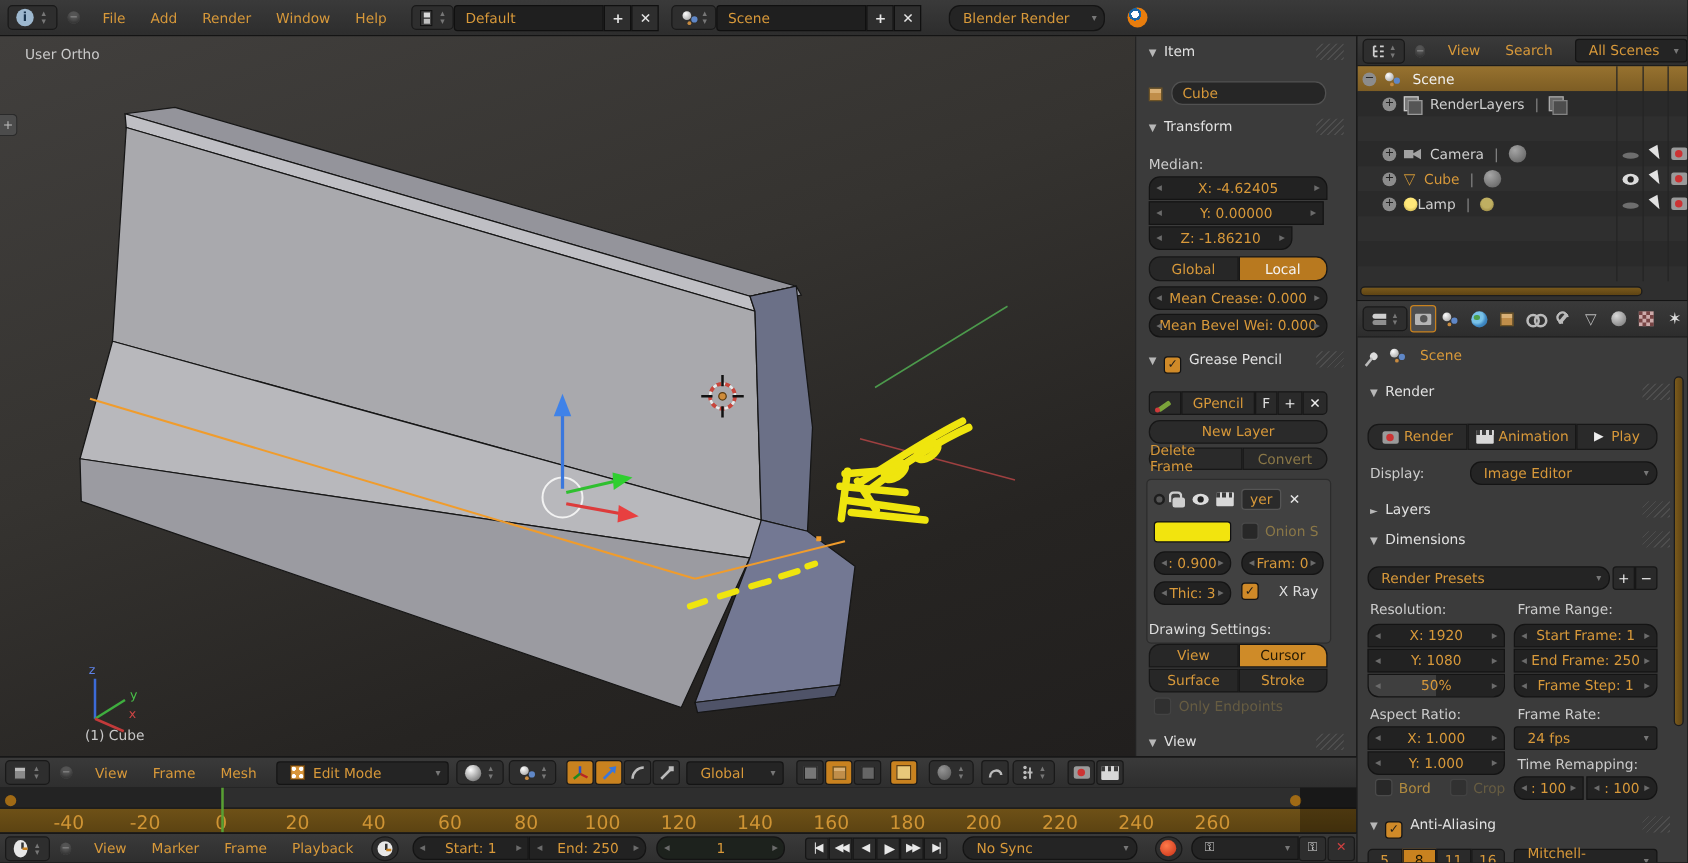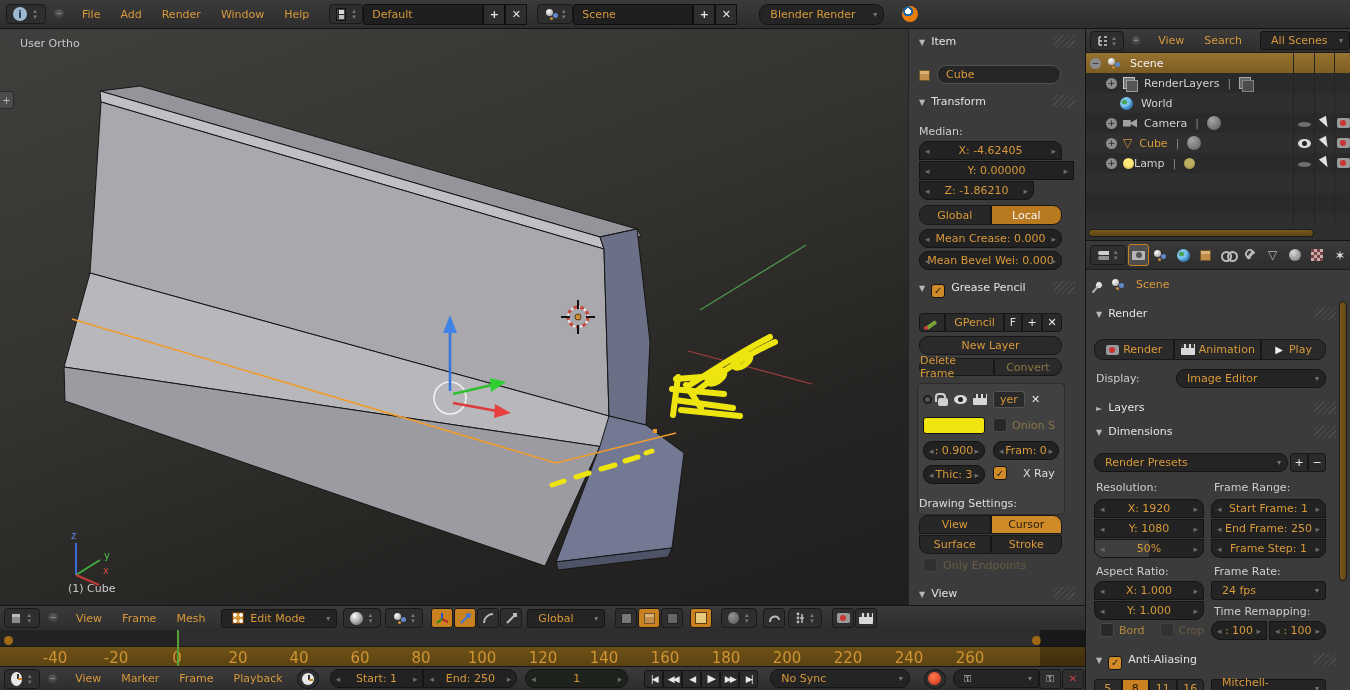--- a/index.html
+++ b/index.html
@@ -275,21 +275,21 @@
       <span class="cube-icon"></span>
     </span>
   <div class="nfield" style="left:28px;top:36px;width:124px">Cube</div>
 
   <div class="phead" style="left:10px;top:66px">Transform</div>
   <div class="hatch" style="right:10px;top:66px"></div>
   <div class="lbl" style="left:10px;top:96px">Median:</div>
   <div class="stepper" style="left:10px;top:112px;width:143px;border-radius:9px 9px 0 0">
       <span>X: -4.62405</span>
     </div>
-  <div class="stepper" style="left:10px;top:132px;width:155px;border-radius:0">
+  <div class="stepper" style="left:10px;top:132px;width:140px;border-radius:0">
       <span>Y: 0.00000</span>
     </div>
   <div class="stepper" style="left:10px;top:152px;width:115px;border-radius:0 0 9px 9px">
       <span>Z: -1.86210</span>
     </div>
   <div class="seg2" style="left:10px;top:176px;width:143px">
     <div>Global</div>
     <div class="activew" style="background:#b8791f;color:#f4f4f4">Local</div>
   </div>
   <div class="stepper" style="left:10px;top:200px;width:143px">
@@ -382,24 +382,20 @@
     <span class="expander" style="margin-left:4px">−</span>
     <span class="balls-icon" style="margin-left:5px"></span>
     <span style="margin-left:6px">Scene</span>
   </div>
   <div class="ot-row alt" style="top:44px">
     <span class="expander" style="margin-left:20px">+</span>
     <span class="layers-icon" style="margin-left:6px"></span>
     <span style="margin-left:9px;color:#cfcfcf">RenderLayers</span>
     <span style="margin-left:8px;color:#888">|</span>
     <span class="layers-icon" style="margin-left:8px;opacity:.8"></span>
-  </div>
-  <div class="ot-row" style="top:64px">
-    <span class="globe" style="margin-left:34px"></span>
-    <span style="margin-left:8px;color:#cfcfcf">World</span>
   </div>
   <div class="ot-row alt" style="top:84px">
     <span class="expander" style="margin-left:20px">+</span>
     <span class="cam-icon" style="margin-left:6px"></span>
     <span style="margin-left:7px;color:#cfcfcf">Camera</span>
     <span style="margin-left:8px;color:#888">|</span>
     <span class="sphere-icon" style="margin-left:8px;width:14px;height:14px;opacity:.7"></span>
     <span class="eye closed" style="position:absolute;left:212px"></span>
     <span class="cursor-arrow" style="position:absolute;left:235px;top:4px"></span>
     <span class="rcam" style="position:absolute;left:251px;top:5px"></span>
@@ -572,21 +568,21 @@
 
 <div class="vheader area">
   <span class="hbtn" style="margin-left:4px;width:36px">
       <span class="cube-icon" style="background:linear-gradient(#bbb 0 35%,#8a8a8a 35%);border-color:#333"></span>
       <span class="updn"></span>
     </span>
   <span class="collapse-dot"></span>
   <span class="menu">View</span>
   <span class="menu">Frame</span>
   <span class="menu">Mesh</span>
-  <span class="dd" style="position:relative;width:116px;margin-left:6px;border-radius:3px;gap:6px">
+  <span class="dd" style="position:relative;width:138px;margin-left:6px;border-radius:3px;gap:6px">
       <span class="mode-icon"></span>
       <span>Edit Mode</span>
     </span>
   <span class="hbtn" style="margin-left:6px;width:38px">
       <span class="shade-sphere"></span>
       <span class="updn"></span>
     </span>
   <span class="hbtn" style="margin-left:4px;width:38px">
       <span class="balls-icon" style="width:14px"></span>
       <span class="updn"></span>

